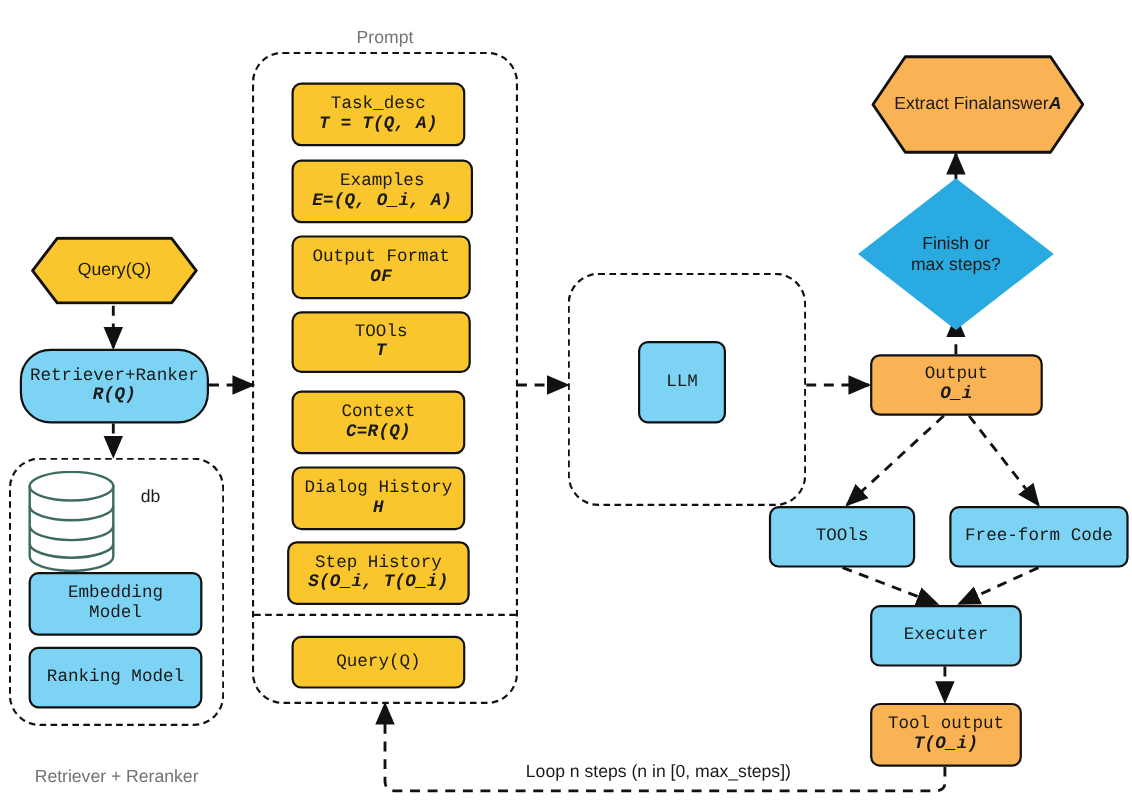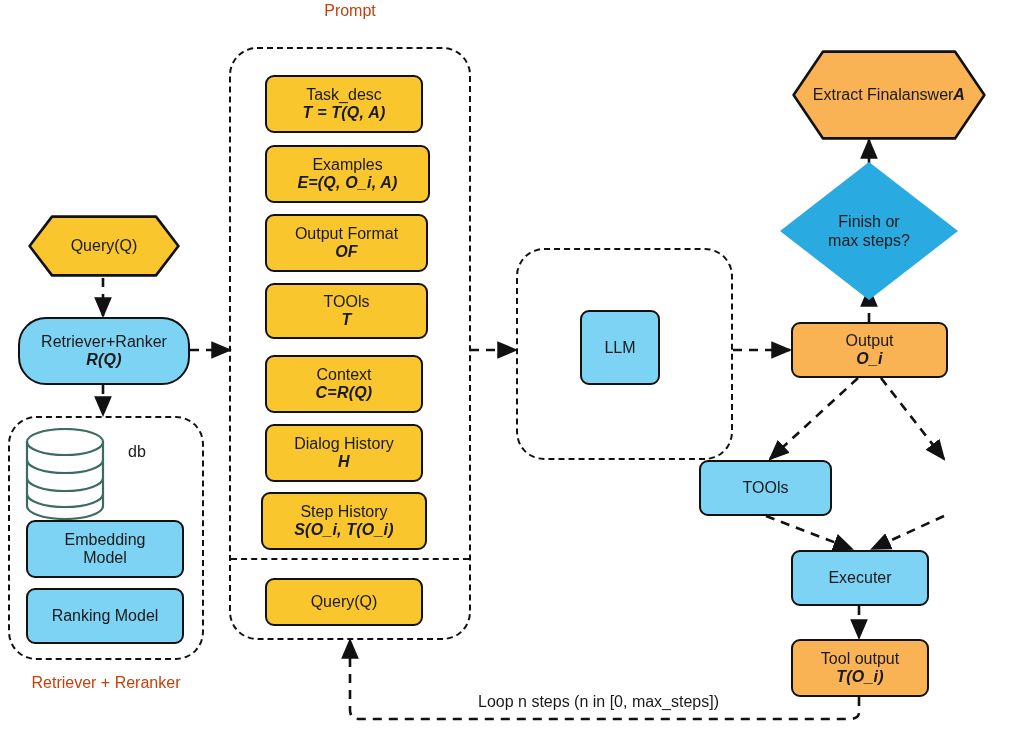--- a/index.html
+++ b/index.html
@@ -6,30 +6,30 @@
   body{
     width:1029px;height:729px;position:relative;overflow:hidden;
     font-family:"Liberation Sans", sans-serif;
     color:#1a1a1a;
   }
   #canvas{position:absolute;inset:0;width:1029px;height:729px;}
   svg.wires{position:absolute;left:0;top:0;width:1029px;height:729px;pointer-events:none;}
 
   .node{position:absolute;box-sizing:border-box;display:flex;flex-direction:column;
         align-items:center;justify-content:center;text-align:center;line-height:1.12;}
-  .rbox{border:2.5px solid #111;border-radius:9px;}
+  .rbox{border:2.5px solid #111;border-radius:9px;font-family:Liberation Mono, monospace;}
   .yellow{background:#F9C62E;}
   .blue{background:#7DD3F4;}
   .orange{background:#F9B254;}
   .l1{font-size:16px;}
   .l2{font-size:16px;font-weight:bold;font-style:italic;letter-spacing:.2px;}
   .single{font-size:16px;}
 
   .dashbox{position:absolute;box-sizing:border-box;border:2.5px dashed #111;border-radius:28px;background:transparent;}
-  .capt{position:absolute;font-size:16px;color:#c2410c;text-align:center;}
+  .capt{position:absolute;font-size:16px;color:#737373;text-align:center;margin-top:24px;}
 
   .hexwrap{position:absolute;}
   .hexwrap svg{display:block;}
   .hexlabel{position:absolute;left:0;top:0;width:100%;height:100%;
      display:flex;flex-direction:row;align-items:center;justify-content:center;text-align:center;line-height:1.13;}
 
   .diamondwrap{position:absolute;}
   .diamondwrap svg{display:block;}
   .dialabel{position:absolute;left:0;top:0;width:100%;height:100%;
      display:flex;flex-direction:column;align-items:center;justify-content:center;text-align:center;line-height:1.2;font-size:16px;}
@@ -196,20 +196,23 @@
 
   <div class="node rbox orange" style="left:791px;top:322px;width:157px;height:56px;">
     <span class="l1">Output</span>
     <span class="l2">O_i</span>
   </div>
 
   <div class="node rbox blue" style="left:699px;top:460px;width:133px;height:56px;">
     <span class="single">TOOls</span>
   </div>
 
+  <div class="node rbox blue" style="left:863px;top:460px;width:163px;height:56px;">
+    <span class="single">Free-form Code</span>
+  </div>
 
   <div class="node rbox blue" style="left:791px;top:550px;width:138px;height:56px;justify-content:center;">
     <span class="single">Executer</span>
   </div>
 
   <div class="node rbox orange" style="left:791px;top:639px;width:138px;height:58px;">
     <span class="l1">Tool output</span>
     <span class="l2">T(O_i)</span>
   </div>
 

